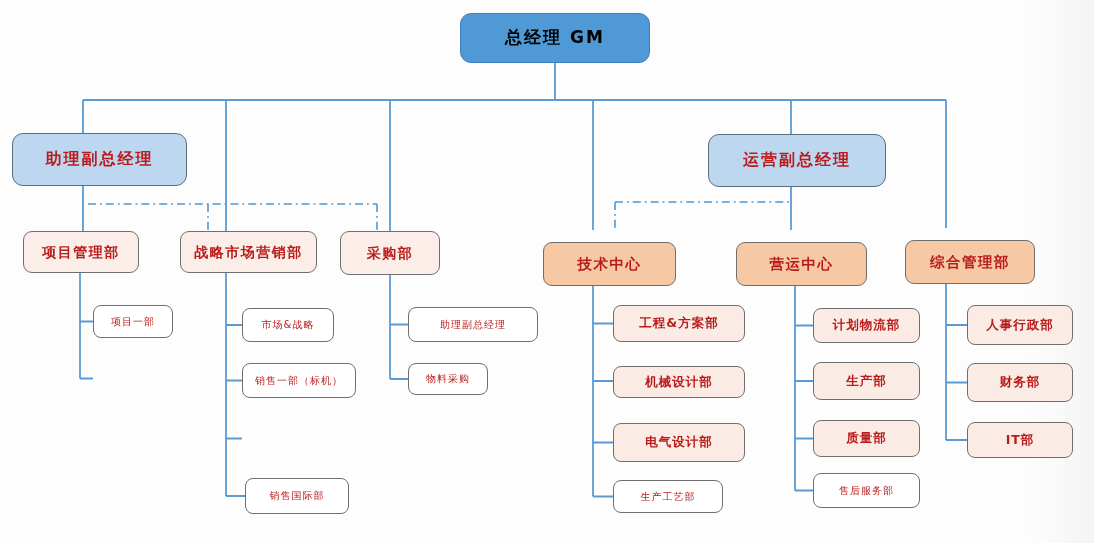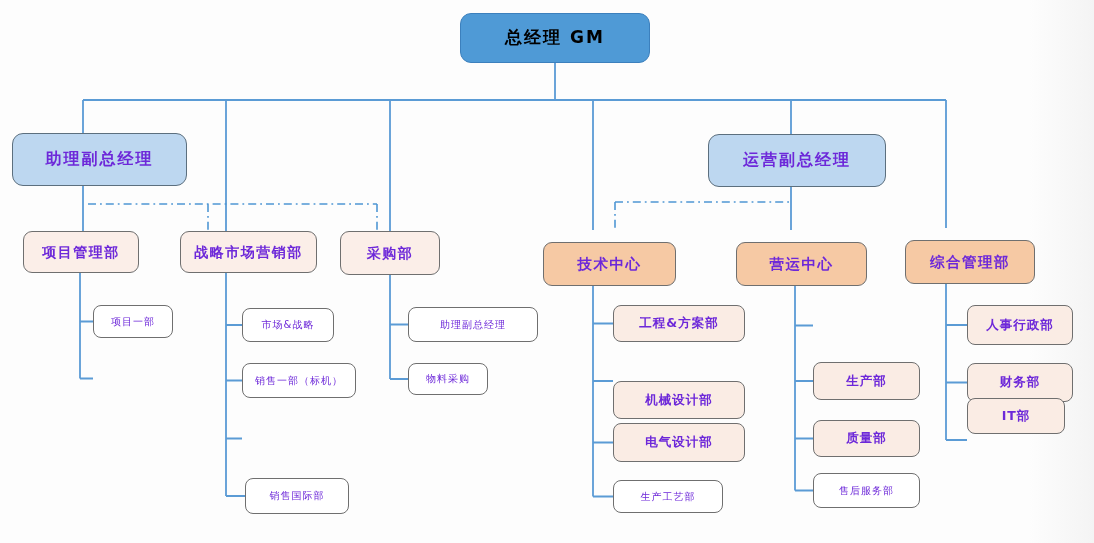--- a/index.html
+++ b/index.html
@@ -5,21 +5,21 @@
   html,body { margin:0; padding:0; background:#ffffff; }
   #canvas {
     position:relative; width:1094px; height:543px;
     background:linear-gradient(90deg,#fdfdfd 0 94%, #f4f4f4 100%);
     font-family:"DejaVu Sans","Liberation Sans",sans-serif;
     overflow:hidden;
   }
   #lines { position:absolute; left:0; top:0; width:1094px; height:543px; }
   .node {
     position:absolute; display:flex; align-items:center; justify-content:center;
-    box-sizing:border-box; text-align:center; color:#6d28d9;
+    box-sizing:border-box; text-align:center; color:#b91c1c;
     border:1.5px solid #6f6f6f; border-radius:9px; letter-spacing:1.5px;
     line-height:1.15; white-space:nowrap;
   }
   .root  { background:#4f9ad6; border:1.6px solid #3c80bd; color:#000000;
            font-weight:bold; font-size:17px; border-radius:11px; letter-spacing:2px; }
   .deputy{ background:#bdd7f0; border:1.8px solid #5c6f7e; font-weight:bold;
            font-size:16px; border-radius:11px; letter-spacing:2px; }
   .dept  { background:#fbeee8; font-weight:bold; font-size:14px; }
   .center{ background:#f6c9a4; font-weight:bold; font-size:14.5px;margin-top:12px; }
   .leaf-pink  { background:#faece4; font-weight:bold; font-size:12.5px; border-radius:8px; letter-spacing:1px; }
@@ -64,25 +64,26 @@
   <div class="node leaf-white" style="left:93px;top:305px;width:80px;height:33px">项目一部</div>
 
   <div class="node leaf-white" style="left:242px;top:308px;width:92px;height:34px">市场&amp;战略</div>
   <div class="node leaf-white" style="left:242px;top:363px;width:114px;height:35px">销售一部（标机）</div>
   <div class="node leaf-white" style="left:245px;top:478px;width:104px;height:36px">销售国际部</div>
 
   <div class="node leaf-white" style="left:408px;top:307px;width:130px;height:35px">助理副总经理</div>
   <div class="node leaf-white" style="left:408px;top:363px;width:80px;height:32px">物料采购</div>
 
   <div class="node leaf-pink" style="left:613px;top:305px;width:132px;height:37px">工程&amp;方案部</div>
-  <div class="node leaf-pink" style="left:613px;top:381px;width:132px;height:38px">机械设计部</div>
+  <div class="node leaf-pink" style="left:613px;top:366px;width:132px;height:32px">机械设计部</div>
   <div class="node leaf-pink" style="left:613px;top:423px;width:132px;height:39px">电气设计部</div>
   <div class="node leaf-white" style="left:613px;top:480px;width:110px;height:33px">生产工艺部</div>
 
+  <div class="node leaf-pink" style="left:813px;top:308px;width:107px;height:35px">计划物流部</div>
   <div class="node leaf-pink" style="left:813px;top:362px;width:107px;height:38px">生产部</div>
   <div class="node leaf-pink" style="left:813px;top:420px;width:107px;height:37px">质量部</div>
   <div class="node leaf-white" style="left:813px;top:473px;width:107px;height:35px">售后服务部</div>
 
   <div class="node leaf-pink" style="left:967px;top:305px;width:106px;height:40px">人事行政部</div>
   <div class="node leaf-pink" style="left:967px;top:363px;width:106px;height:39px">财务部</div>
-  <div class="node leaf-pink" style="left:967px;top:398px;width:98px;height:36px">IT部</div>
+  <div class="node leaf-pink" style="left:967px;top:422px;width:106px;height:36px">IT部</div>
 
 </div>
 
 </body></html>

